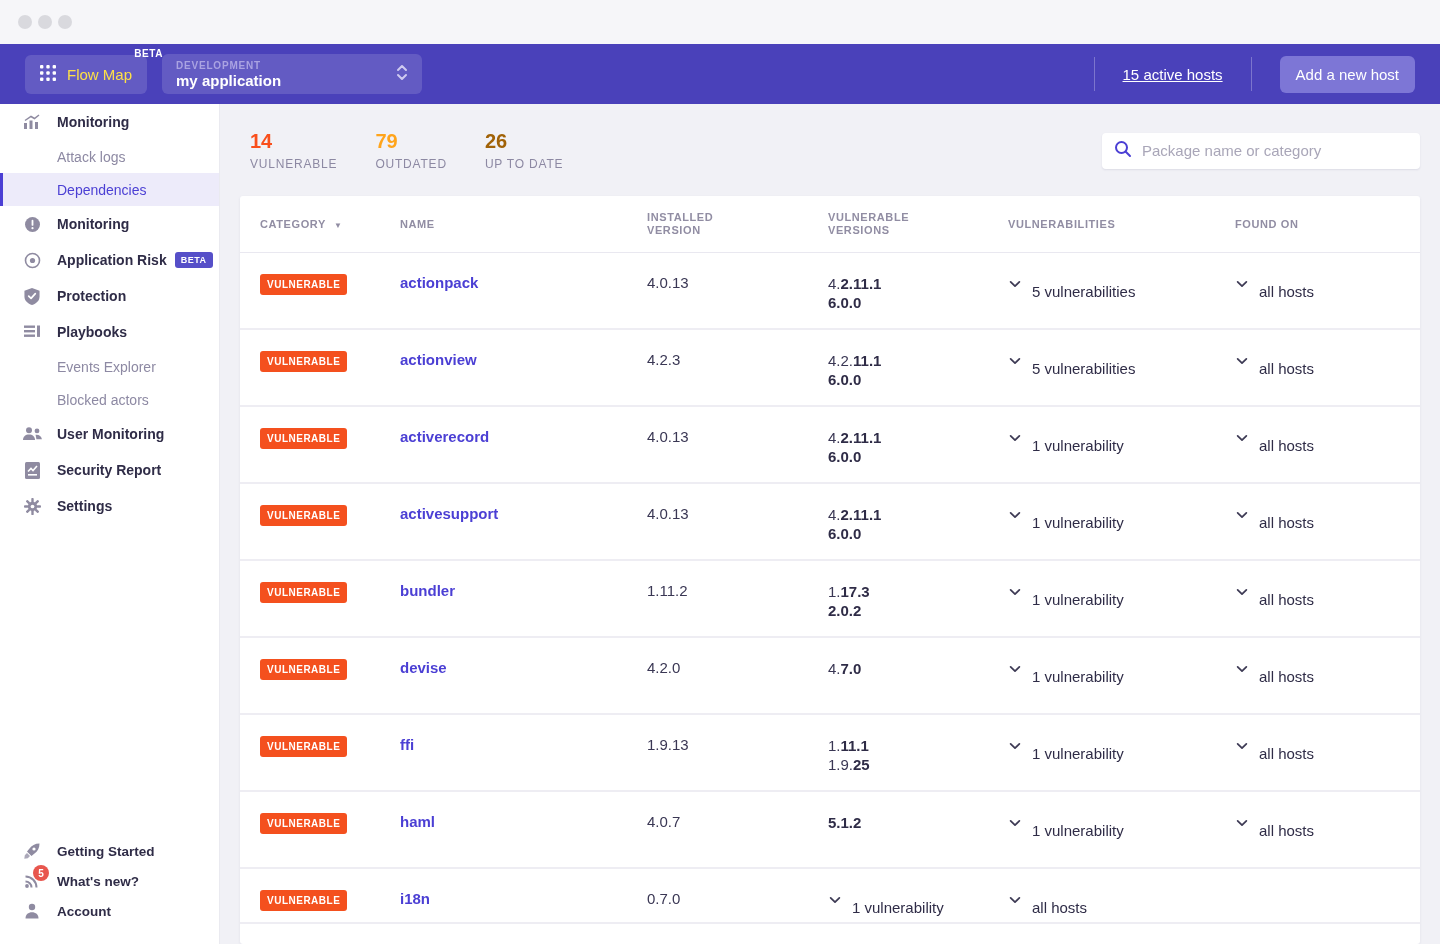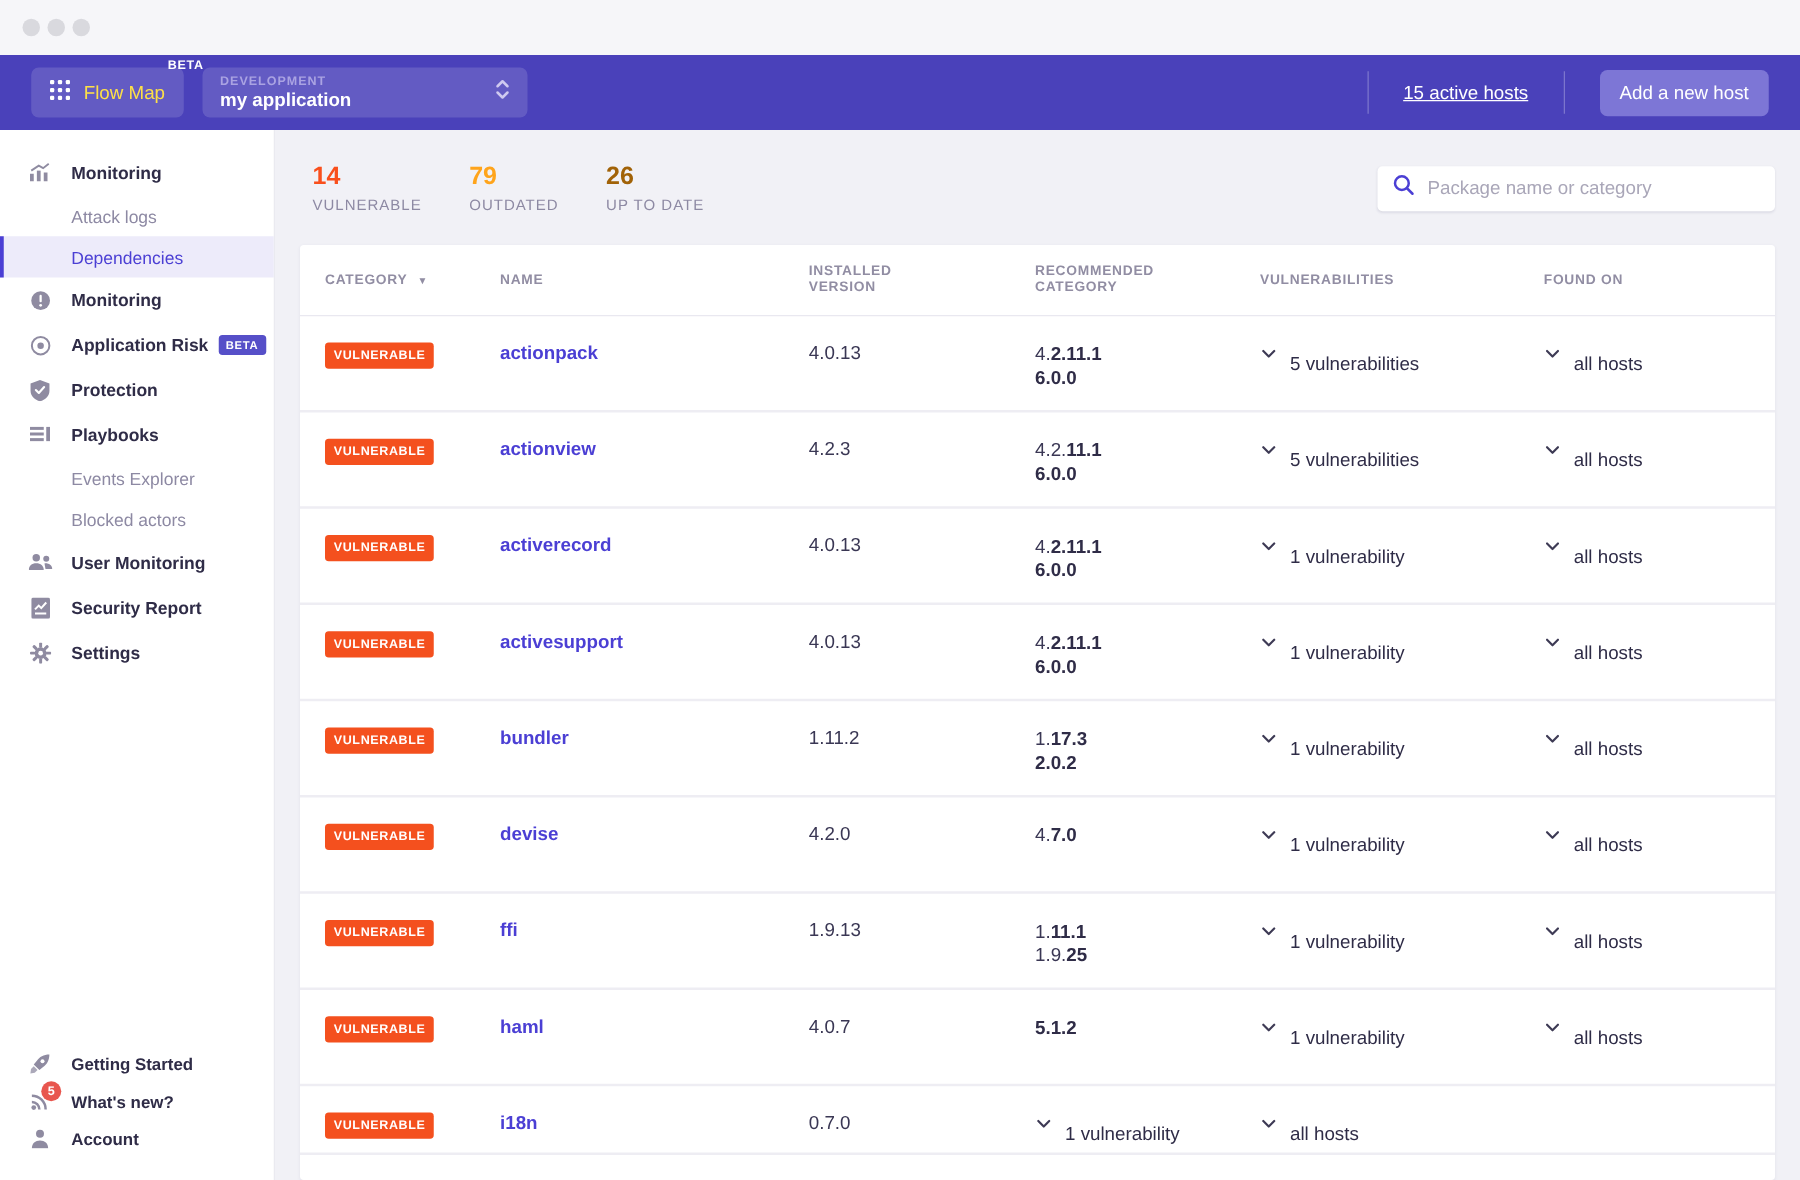--- a/index.html
+++ b/index.html
@@ -29,21 +29,21 @@
   .hosts-link { color:#fff; font-size:15px; font-weight:500; text-decoration:underline;
     margin:0 28px; cursor:pointer; }
   .add-host-btn { background:#7d76d6; color:#fff; border:none; border-radius:6px;
     font-size:15px; font-weight:500; padding:10px 16px; margin-left:28px; cursor:pointer; }
 
   
   .app-body { display:flex; height:840px; }
 
   
   .sidebar { width:220px; background:#fff; display:flex; flex-direction:column;
-    padding-top:16px; border-right:1px solid #eaeaf0;justify-content:center; }
+    border-right:1px solid #eaeaf0;justify-content:center; }
   .nav-item { display:flex; align-items:center; height:36px; padding-left:19px;
     border-left:3px solid transparent; cursor:pointer; flex:none; }
   .nav-item.sub { height:33px; padding-left:54px; }
   .nav-item.selected { background:#edebfa; border-left-color:#4b3fd4; }
   .nav-icon { width:20px; margin-right:15px; display:flex; align-items:center; justify-content:center; }
   .nav-label { font-size:14px; font-weight:bold; color:#2f2c47; }
   .nav-item.sub .nav-label { font-weight:normal; color:#8d89a3; }
   .nav-item.selected .nav-label { color:#4b3fd4; font-weight:500; }
   .beta-badge { background:#564fc8; color:#fff; font-size:9px; font-weight:bold;
     padding:3px 6px; border-radius:3px; margin-left:8px; letter-spacing:.5px; }
@@ -329,21 +329,21 @@
       </div>
     </div>
 
     <div class="card">
       <div class="thead">
         <div class="th">
           <span>CATEGORY</span><span class="sort-tri">▼</span>
         </div>
         <div class="th">NAME</div>
         <div class="th wrap">INSTALLED VERSION</div>
-        <div class="th wrap">RECOMMENDED CATEGORY</div>
+        <div class="th wrap">VULNERABLE VERSIONS</div>
         <div class="th">VULNERABILITIES</div>
         <div class="th">FOUND ON</div>
       </div>
       <div id="table-body">
           <div class="trow">
             <div><span class="vuln-badge">VULNERABLE</span></div>
             <div><a class="pkg-name">actionpack</a></div>
             <div><span class="ver">4.0.13</span></div>
             <div>
               <div class="rec-line">4.<b>2.11.1</b></div>

